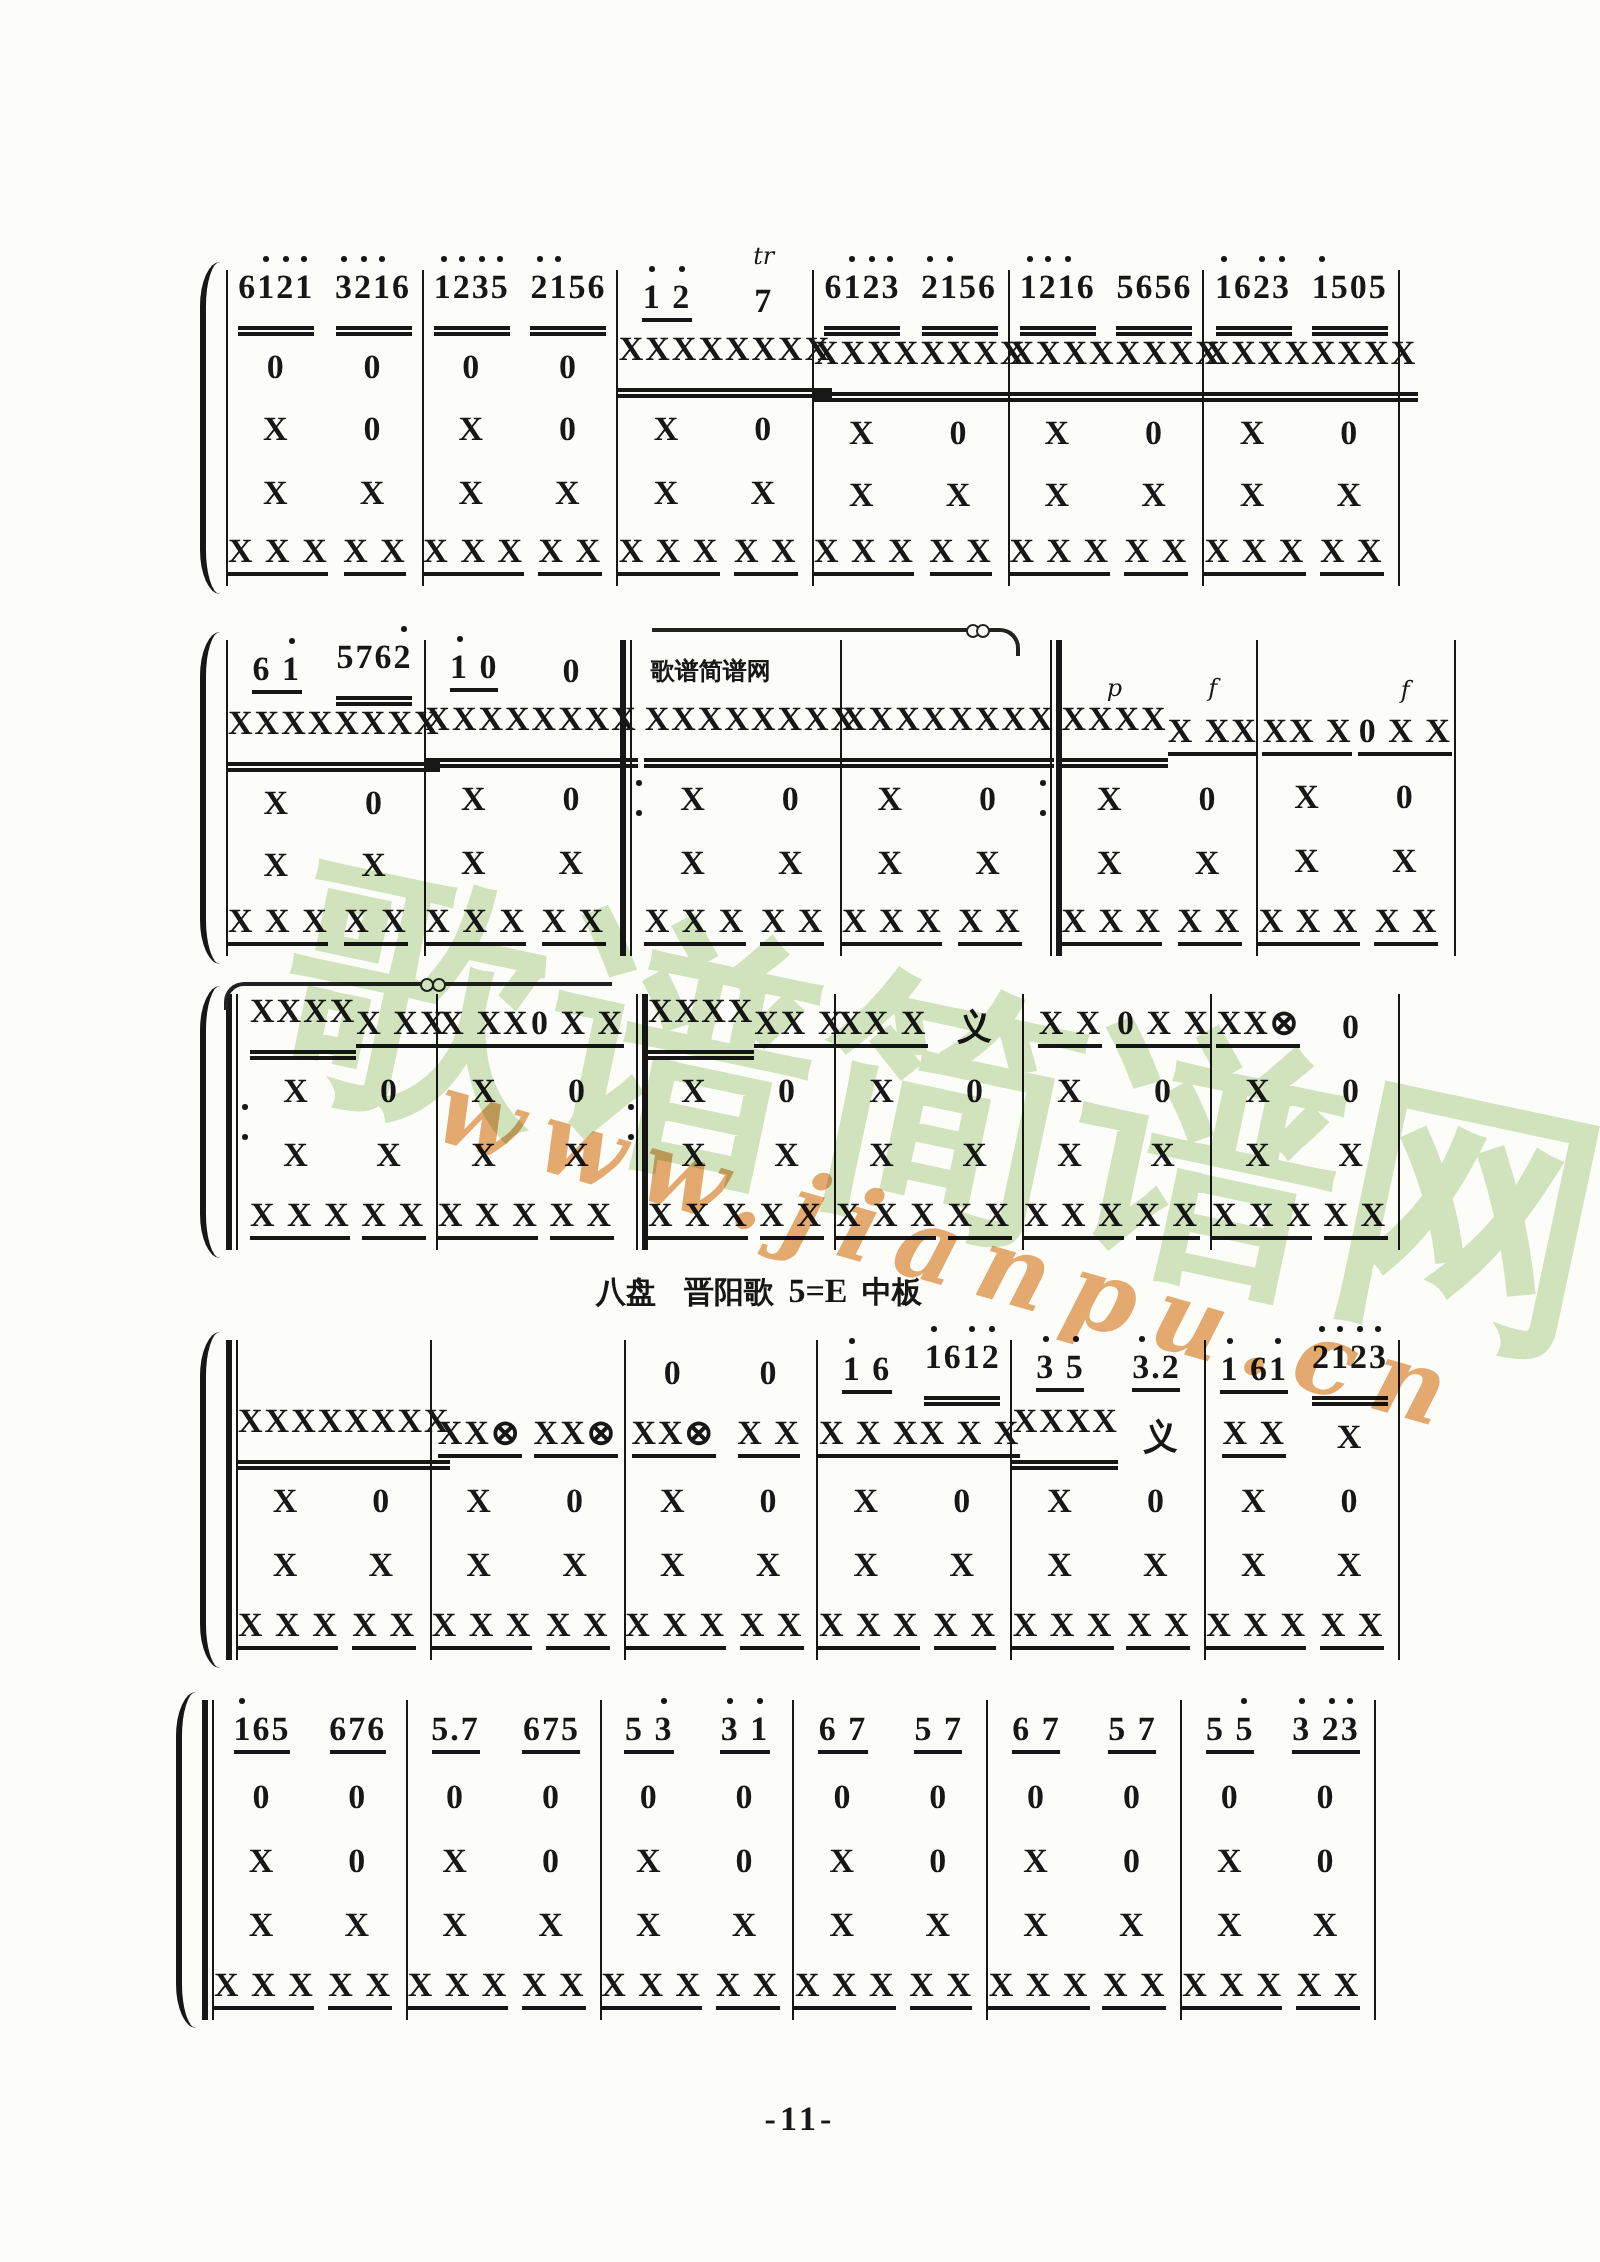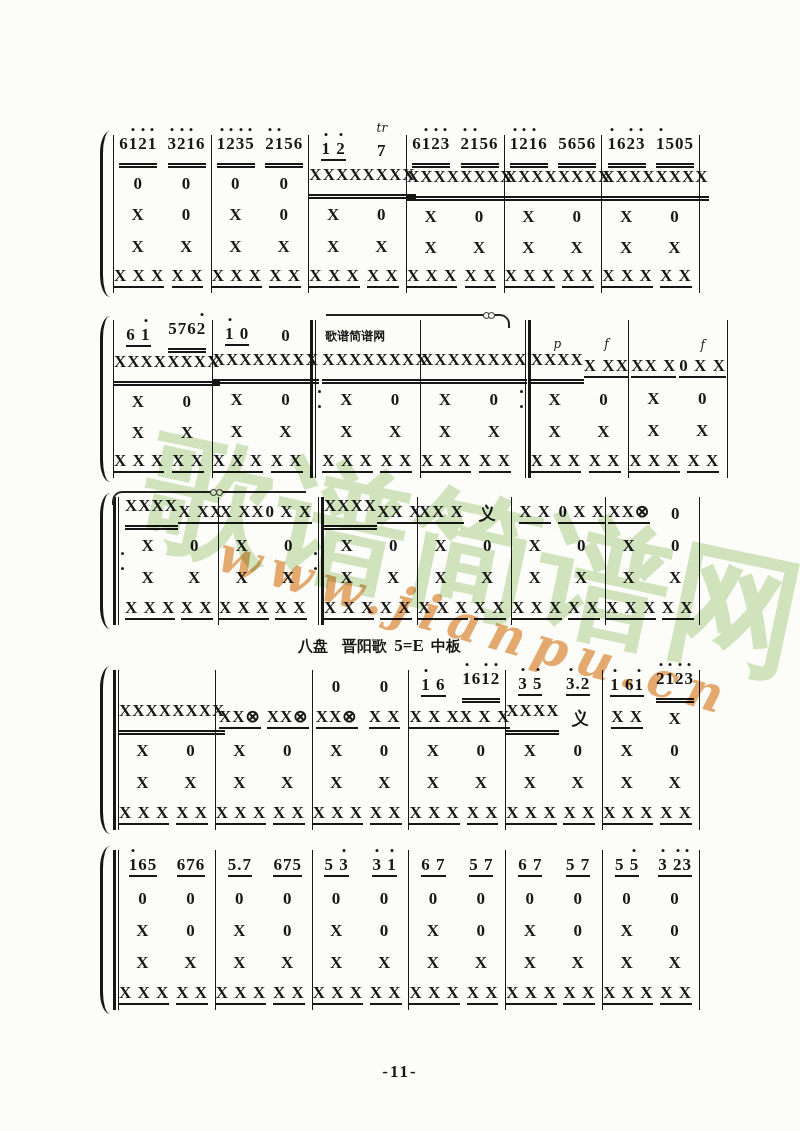--- a/index.html
+++ b/index.html
@@ -69,21 +69,21 @@
   .wm-orange{
     position:absolute;left:228px;top:524px;
     font-size:50px;font-weight:bold;font-style:italic;letter-spacing:10px;
     color:#e0964e;opacity:.8;transform:rotate(16deg);transform-origin:left top;
     mix-blend-mode:multiply;pointer-events:none;z-index:7;
     font-family:"DejaVu Serif",serif;white-space:nowrap;
   }
   
   .pagenum{
     position:absolute;left:0;right:0;top:1050px;text-align:center;
-    font-size:17px;font-weight:bold;letter-spacing:2px;margin-top:12px;
+    font-size:17px;font-weight:bold;letter-spacing:2px;
   }
 </style>
 </head>
 <body>
 
 <div class="page">
 
   <div id="notation-root">
       <div class="system" style="top: 135px; left: 100px; width: 600px; height: 158px;">
         <div class="bar">
@@ -1150,21 +1150,21 @@
             </div>
             <div class="beat">
               <span class="txt u1"><span class="ch">X</span><span class="ch">&nbsp;</span><span class="ch">X</span></span>
             </div>
           </div>
         </div>
         <div class="bar">
           <div class="bl-thin"></div>
         </div>
       </div>
-      <div class="system" style="top: 850px; left: 100px; width: 600px; height: 160px;">
+      <div class="system" style="top: 850px; left: 88px; width: 600px; height: 160px;">
         <div class="bar">
           <div class="brace"></div>
           <div class="bl-thick"></div>
           <div class="bl-gap"></div>
           <div class="bl-thin"></div>
         </div>
         <div class="measure">
           <div class="nrow">
             <div class="beat">
               <span class="txt u1"><span class="ch da">1</span><span class="ch">6</span><span class="ch">5</span></span>

